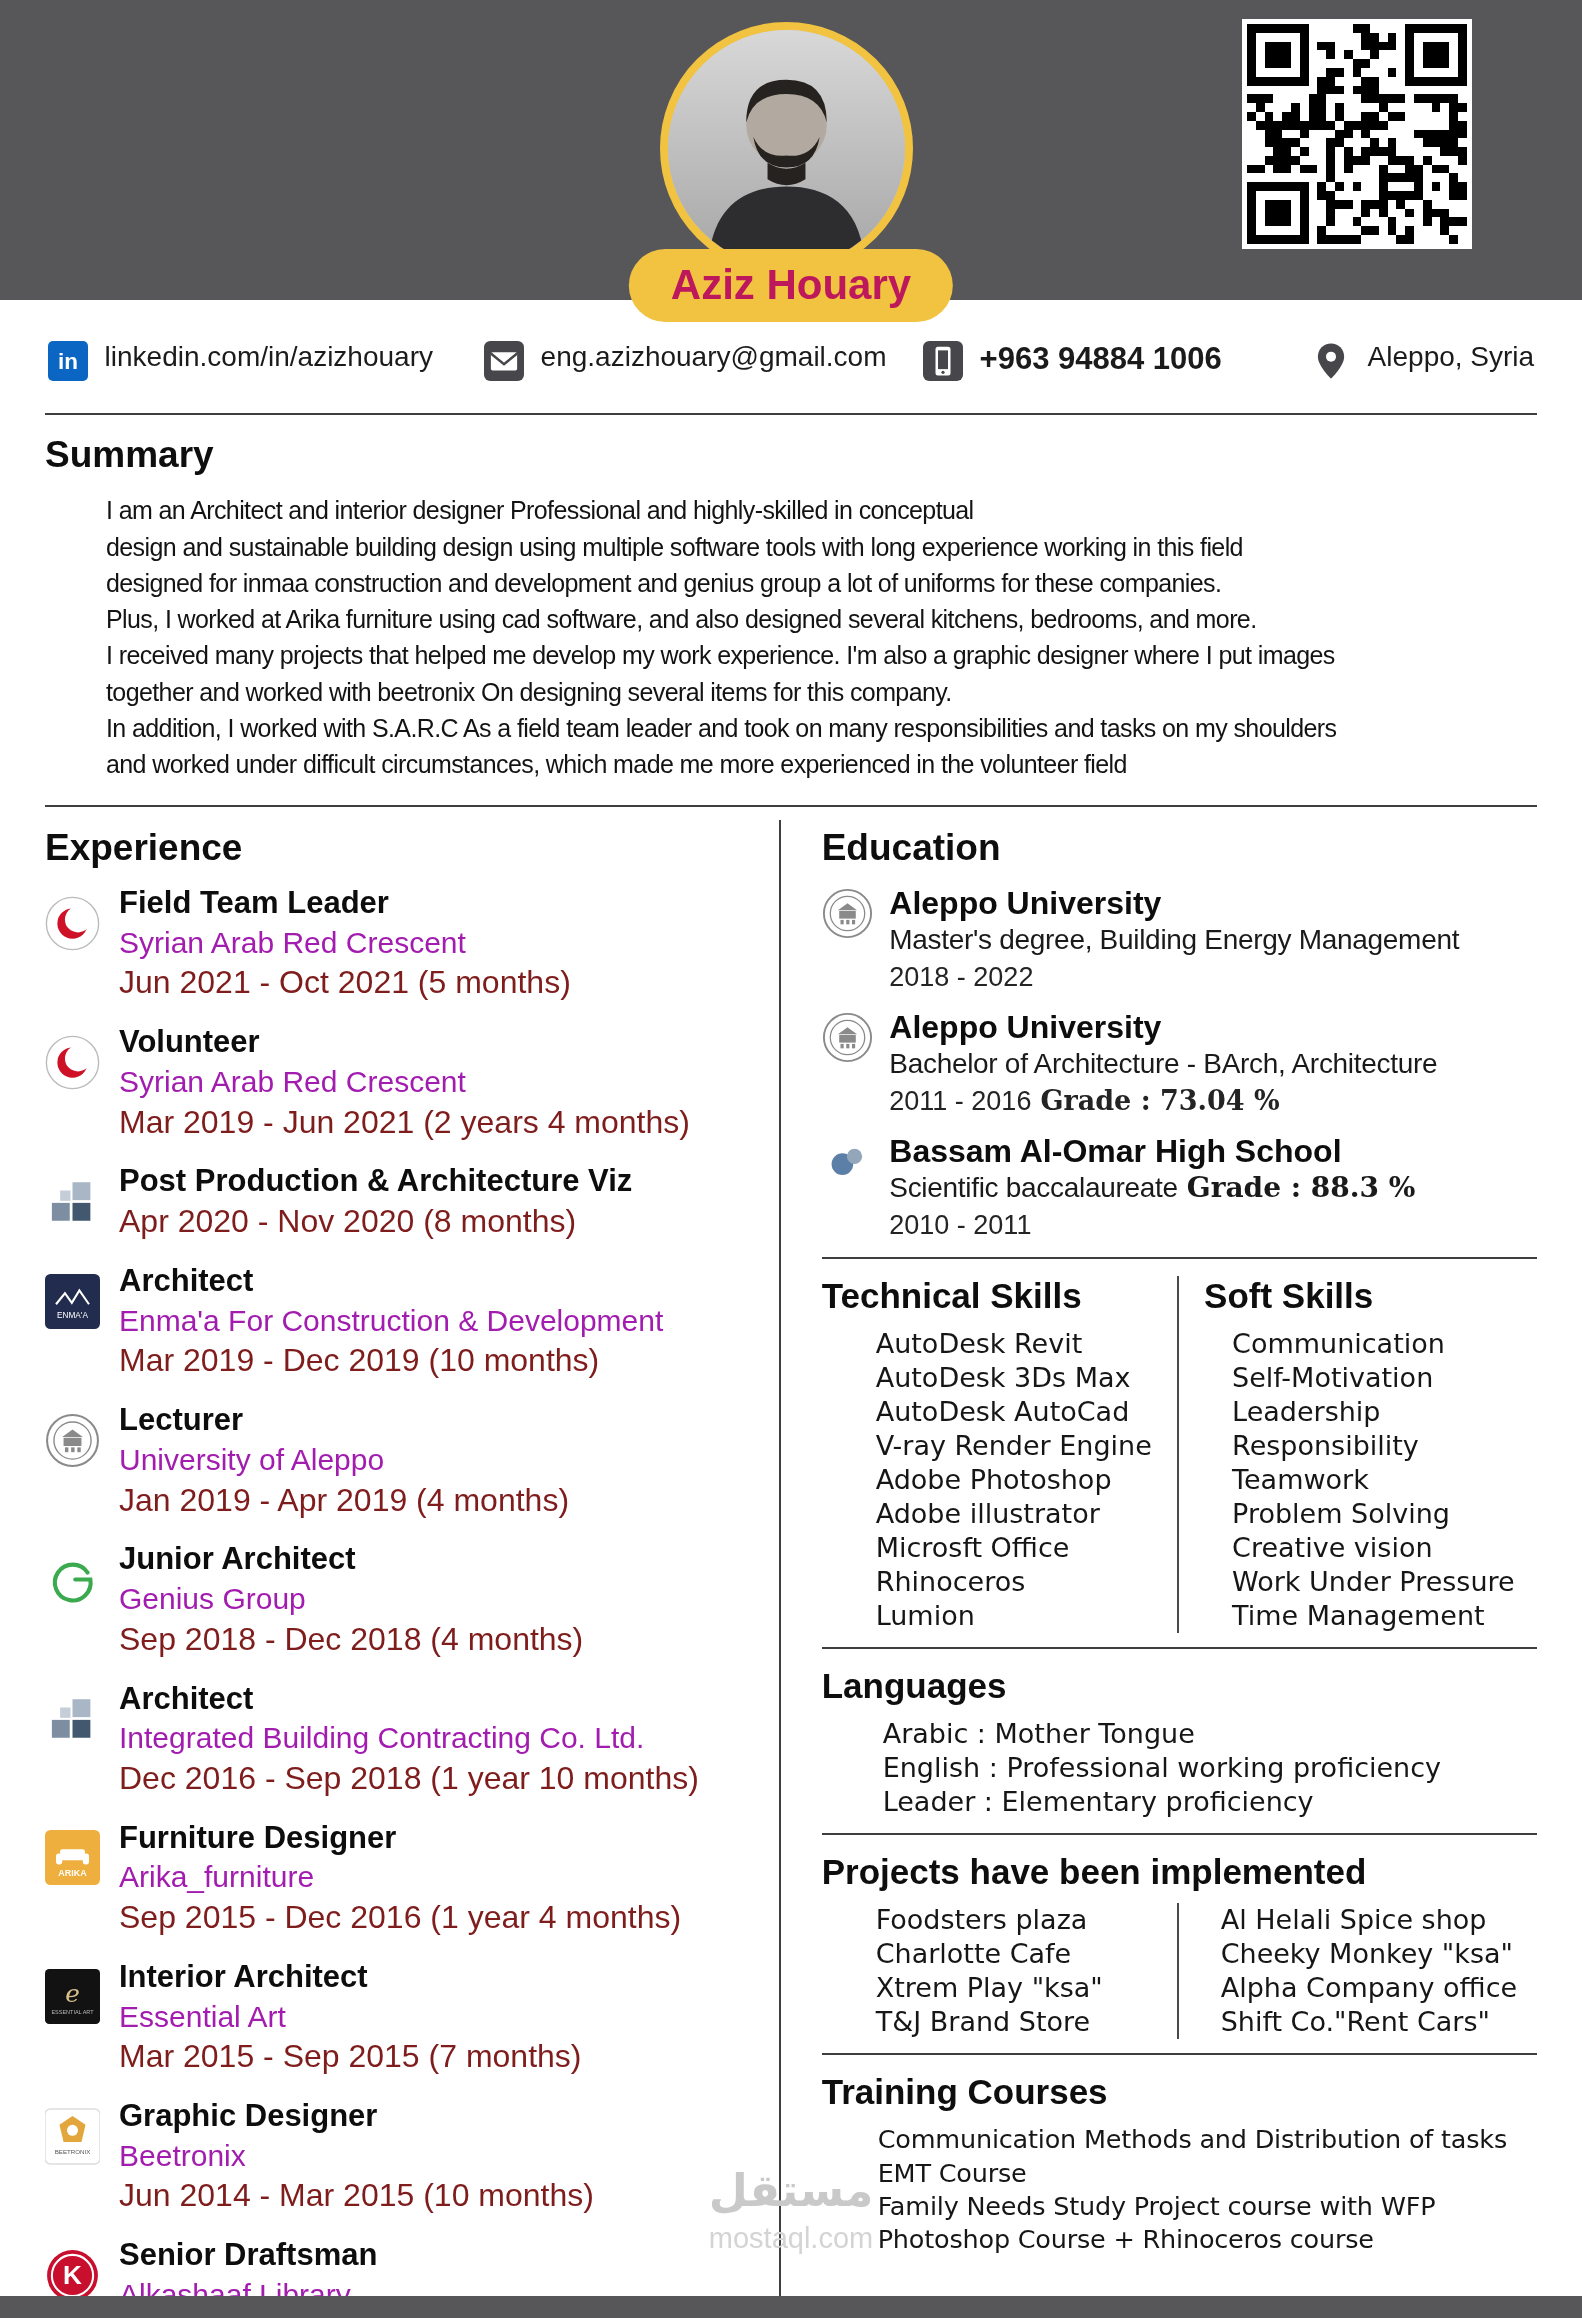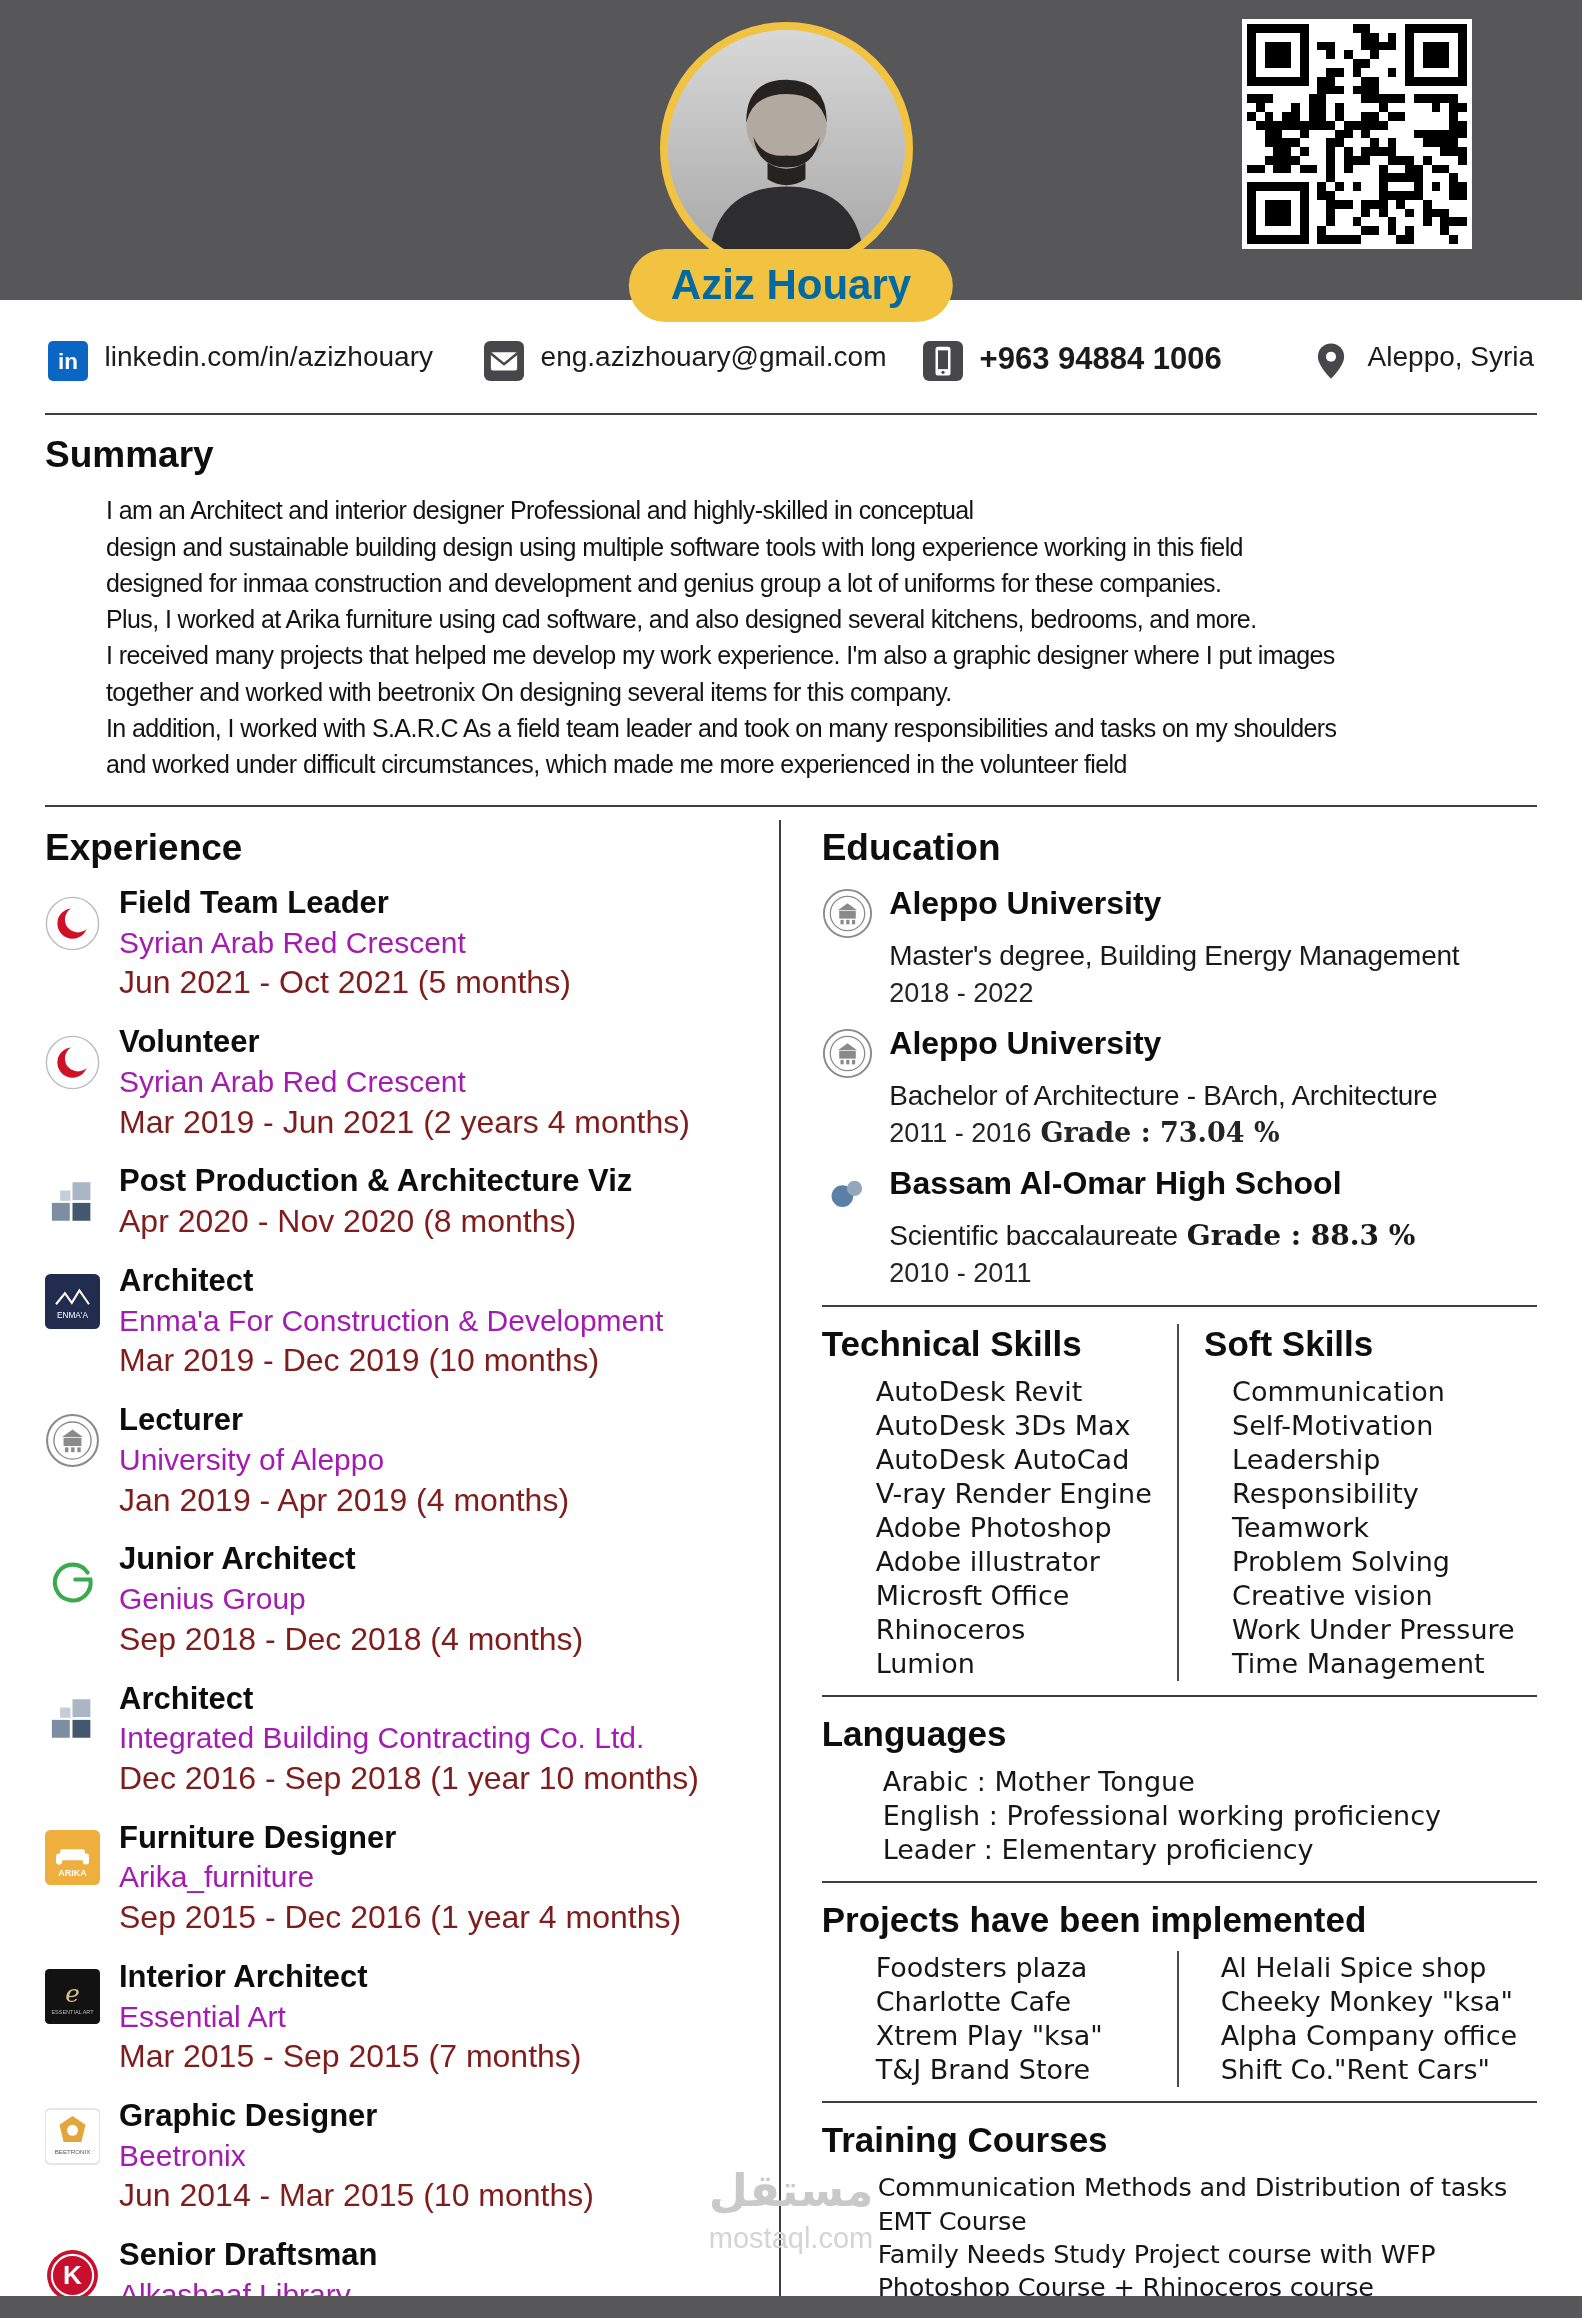--- a/index.html
+++ b/index.html
@@ -5,21 +5,21 @@
   html,body{margin:0;padding:0;background:#e9e9e9}
   .page{position:relative;width:1582px;height:2319px;margin:0 auto;background:#ffffff;
         font-family:"Liberation Sans",sans-serif;color:#161616;overflow:hidden}
 
   
   .band{position:absolute;top:0;left:0;right:0;height:300px;background:#57575a}
   .photo-wrap{position:absolute;left:660px;top:22px;width:237px;height:237px;border-radius:50%;
               border:8.3px solid #F2C340;overflow:hidden;background:#c9c9c9;z-index:2}
   .photo-wrap svg{width:100%;height:100%;display:block}
   .name-pill{position:absolute;top:249px;left:50%;transform:translateX(-50%);background:#F2C340;
-             color:#0369a1;font-size:42px;font-weight:bold;line-height:1;padding:15.3px 42px;
+             color:#be185d;font-size:42px;font-weight:bold;line-height:1;padding:15.3px 42px;
              border-radius:51px;z-index:3;white-space:nowrap}
   .qr{position:absolute;top:19px;right:110px;width:230px;height:230px;background:#fff;
       padding:5.1px;box-sizing:border-box;z-index:2}
   .qr svg{width:100%;height:100%;display:block}
 
   
   .contacts{position:absolute;top:341px;left:0;right:0;height:51px}
   .contact{position:absolute;display:flex;align-items:flex-start;gap:16.6px;font-size:28px;color:#1b1b1b}
   .contact .cicon{width:40px;height:40px;display:inline-block;flex:none}
   .contact .cicon svg{width:100%;height:100%;display:block}
@@ -49,21 +49,21 @@
   .icn svg{width:100%;height:100%;display:block}
   .etitle{font-size:31px;font-weight:bold;line-height:1.15;color:#0d0d0d}
   .ecompany{font-size:30px;margin-top:5.1px;line-height:1.15;color:#a21caf}
   .ecompany:empty{display:none}
   .edates{font-size:32px;margin-top:5.1px;line-height:1.12;color:#7f1d1d}
 
   
   .edu-entry{display:flex;gap:16.6px;margin-bottom:16.6px}
   .edu-entry .icn{width:51px;height:51px}
   .eschool{font-size:32px;font-weight:bold;line-height:1.16;color:#0d0d0d}
-  .edegree{font-size:28px;margin-top:18px;letter-spacing:-0.3px;line-height:1.16;color:#1a1a1a}
+  .edegree{font-size:28px;margin-top:2px;letter-spacing:-0.3px;line-height:1.16;color:#1a1a1a}
   .edudates{font-size:27px;margin-top:5.1px;line-height:1.14;color:#242424}
   .grade{font-weight:bold;font-family:"DejaVu Serif",serif;margin-left:9px;letter-spacing:0}
   .grade:empty{display:none}
 
   .hr-r{height:1.9px;background:#3f3f3f;margin:14px 0 16.6px}
 
   
   .skills-row{display:flex}
   .skills-left{width:355px;flex:none}
   .skills-vdiv{width:1.9px;background:#4a4a4a;flex:none}

